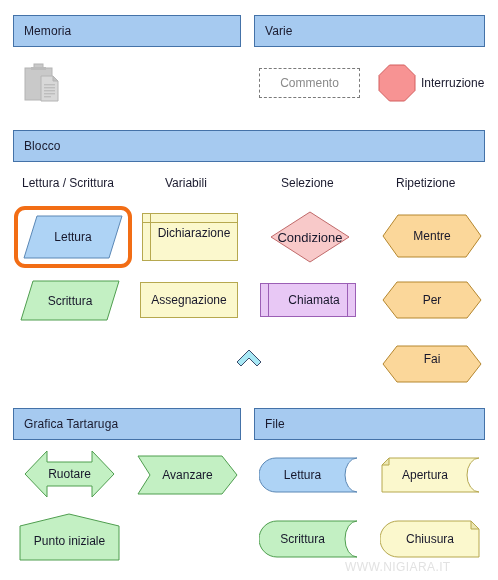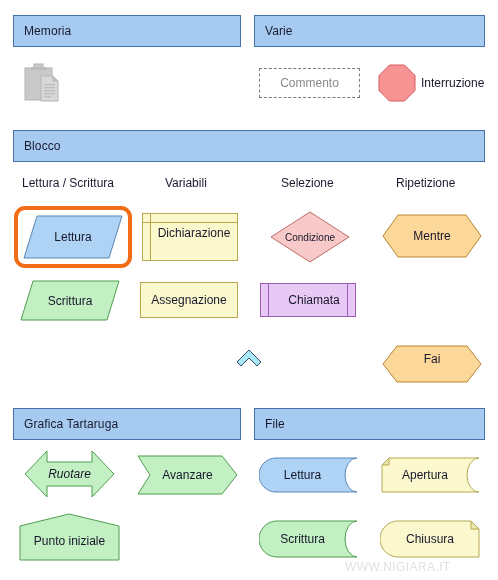--- a/index.html
+++ b/index.html
@@ -170,21 +170,21 @@
     <svg width="98" height="36" viewBox="0 0 98 36">
       <rect x="0.5" y="0.5" width="97" height="35" fill="#fbf8cd" stroke="#b6a84f" stroke-width="1"></rect>
     </svg>
     <span class="lbl">Assegnazione</span>
   </div>
 
   <div class="shp" style="left:270px; top:211px; width:80px; height:52px;">
     <svg width="80" height="52" viewBox="0 0 80 52">
       <polygon points="40,1 79,26 40,51 1,26" fill="#f8c9c9" stroke="#c06a6a" stroke-width="1"></polygon>
     </svg>
-    <span class="lbl" style="font-size:10px;">Condizione</span>
+    <span class="lbl" style="font-size:13px;">Condizione</span>
   </div>
 
   <div class="shp" style="left:260px; top:283px; width:108px; height:34px;">
     <svg width="96" height="34" viewBox="0 0 96 34">
       <rect x="0.5" y="0.5" width="95" height="33" fill="#e8c8f5" stroke="#9b5fb5" stroke-width="1"></rect>
       <line x1="8.5" y1="0.5" x2="8.5" y2="33.5" stroke="#9b5fb5" stroke-width="1"></line>
       <line x1="87.5" y1="0.5" x2="87.5" y2="33.5" stroke="#9b5fb5" stroke-width="1"></line>
     </svg>
     <span class="lbl">Chiamata</span>
   </div>
@@ -195,33 +195,39 @@
     </svg>
   </div>
 
   <div class="shp" style="left:382px; top:214px; width:100px; height:44px;">
     <svg width="100" height="44" viewBox="0 0 100 44">
       <polygon points="16,1 84,1 99,22 84,43 16,43 1,22" fill="#fbd79a" stroke="#b5872f" stroke-width="1"></polygon>
     </svg>
     <span class="lbl">Mentre</span>
   </div>
 
+  <div class="shp" style="left:382px; top:281px; width:100px; height:38px;">
+    <svg width="100" height="38" viewBox="0 0 100 38">
+      <polygon points="15,1 85,1 99,19 85,37 15,37 1,19" fill="#fbd79a" stroke="#b5872f" stroke-width="1"></polygon>
+    </svg>
+    <span class="lbl">Per</span>
+  </div>
 
   <div class="shp" style="left:382px; top:345px; width:100px; height:28px;">
     <svg width="100" height="38" viewBox="0 0 100 38">
       <polygon points="15,1 85,1 99,19 85,37 15,37 1,19" fill="#fbd79a" stroke="#b5872f" stroke-width="1"></polygon>
     </svg>
     <span class="lbl">Fai</span>
   </div>
 
   <div class="section-bar" style="left:13px; top:408px; width:228px;align-items:center;">
     <span class="bar-label">Grafica Tartaruga</span>
   </div>
 
-  <div class="shp" style="left:24px; top:450px; width:91px; height:48px;font-style:italic;">
+  <div class="shp" style="left:24px; top:450px; width:91px; height:48px;">
     <svg width="91" height="48" viewBox="0 0 91 48">
       <polygon points="23,1 23,12 68,12 68,1 90,24 68,47 68,36 23,36 23,47 1,24" fill="#c3f0c3" stroke="#4f9e4f" stroke-width="1"></polygon>
     </svg>
     <span class="lbl">Ruotare</span>
   </div>
 
   <div class="shp" style="left:137px; top:455px; width:101px; height:40px;">
     <svg width="101" height="40" viewBox="0 0 101 40">
       <polygon points="1,1 85,1 100,20 85,39 1,39 13,20" fill="#c3f0c3" stroke="#4f9e4f" stroke-width="1"></polygon>
     </svg>

